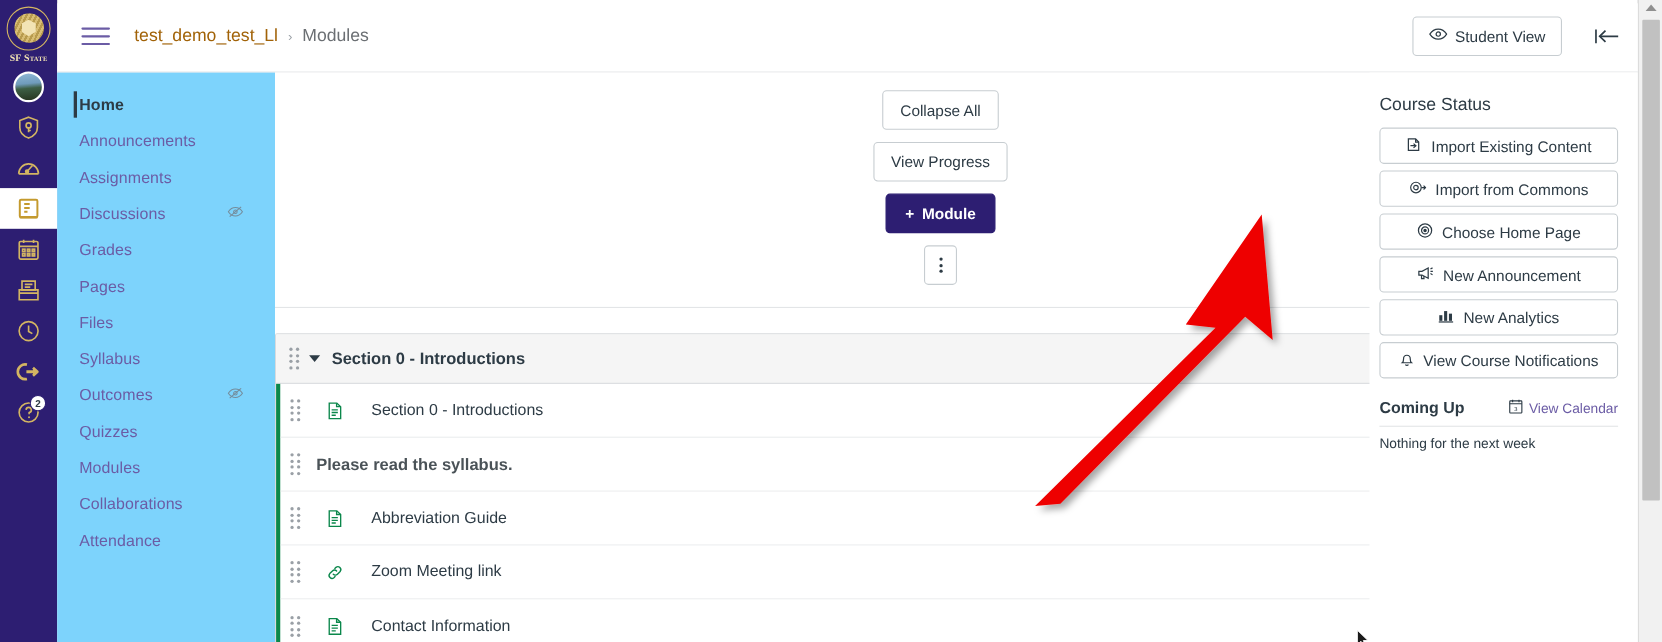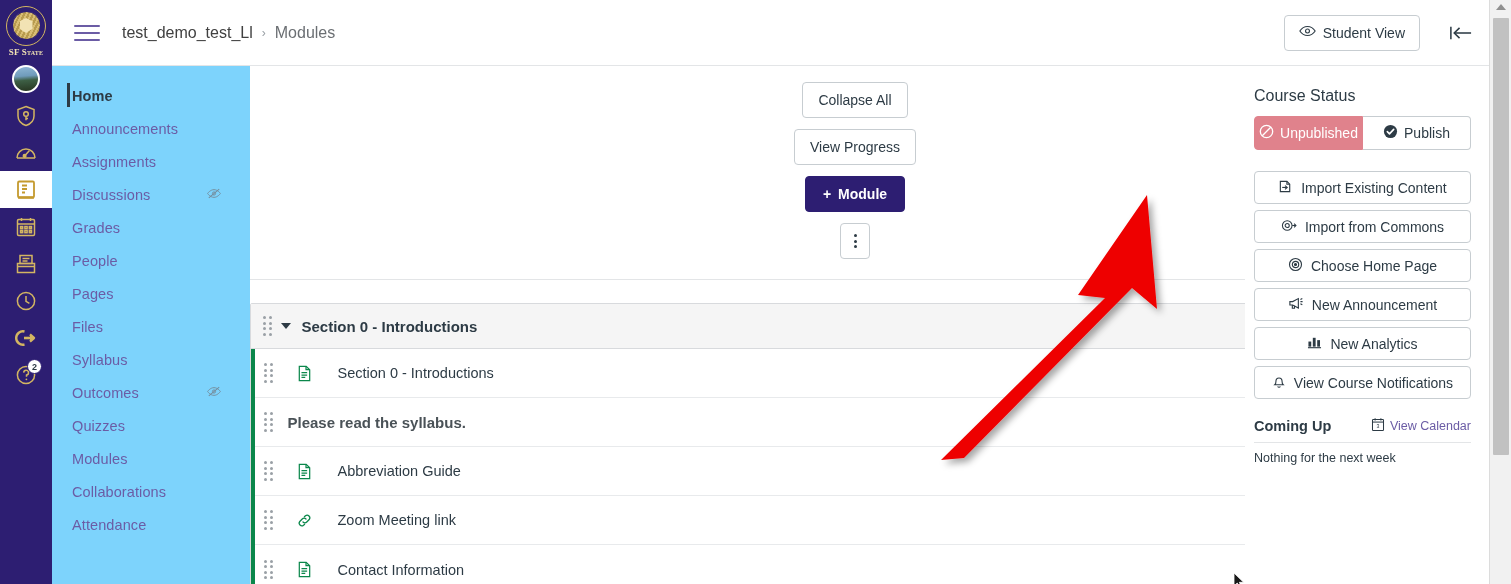--- a/index.html
+++ b/index.html
@@ -86,21 +86,21 @@
 
   
   .header {
     position: absolute; left: 52px; top: 0; width: 1437px; height: 66px;
     background: #fff; border-bottom: 1px solid #e3e5e7;
     display: flex; align-items: center; padding: 0 16px 0 22px;
   }
   .hamburger { width: 26px; height: 20px; cursor: pointer; display:flex; flex-direction:column; justify-content:space-between; padding:2px 0;}
   .hamburger i { display: block; height: 2px; background: #6b5ca5; border-radius: 1px; }
   .breadcrumb { margin-left: 22px; display: flex; align-items: center; gap: 9px; }
-  .bc-link { font-size: 16px; color: #404040; cursor: pointer; }
+  .bc-link { font-size: 16px; color: #a16207; cursor: pointer; }
   .bc-sep { font-size: 12px; color: #9aa0a6; }
   .bc-current { font-size: 16px; color: #6b6f73; }
   .header-right { margin-left: auto; display: flex; align-items: center; gap: 28px; }
   .btn {
     background: #fff; border: 1px solid #c7cdd1; border-radius: 4px;
     font-size: 14px; color: #2d3b45; cursor: pointer;
     display: inline-flex; align-items: center; justify-content: center; gap: 7px;
     font-family: "Liberation Sans", sans-serif;
   }
   .btn-student-view { height: 36px; padding: 0 14px; }
@@ -352,23 +352,20 @@
           <path d="M2 7s3.2-4.8 8-4.8S18 7 18 7s-3.2 4.8-8 4.8S2 7 2 7z"></path>
             <circle cx="10" cy="7" r="2"></circle>
             <path d="M3.5 12.5 16.5 1.5" stroke-width="1.3"></path>
         </svg>
       </span>
     </div>
     <div class="cnav-item">
       <span class="lbl">Grades</span>
     </div>
     <div class="cnav-item">
-      <span class="lbl">People</span>
-    </div>
-    <div class="cnav-item">
       <span class="lbl">Pages</span>
     </div>
     <div class="cnav-item">
       <span class="lbl">Files</span>
     </div>
     <div class="cnav-item">
       <span class="lbl">Syllabus</span>
     </div>
     <div class="cnav-item">
       <span class="lbl">Outcomes</span>
@@ -632,40 +629,20 @@
             </span>
         </div>
       </div>
       <div class="module-items" style="height:26px"></div>
     </section>
   </main>
 
   <aside class="right-sidebar">
     <div class="rs-title">Course Status</div>
 
-    <div class="status-group">
-      <div class="status-btn status-unpub">
-        <span>
-          <svg width="15" height="15" viewBox="0 0 16 16" fill="none" stroke="#ffffff" stroke-width="1.4">
-              <circle cx="8" cy="8" r="6.6"></circle>
-              <path d="M3.5 12.5 12.5 3.5"></path>
-            </svg>
-        </span>
-        <span>Unpublished</span>
-      </div>
-      <div class="status-btn status-pub">
-        <span>
-          <svg width="15" height="15" viewBox="0 0 16 16">
-              <circle cx="8" cy="8" r="7" fill="#2d3b45"></circle>
-              <path d="M4.6 8.2 6.9 10.5 11.4 5.7" fill="none" stroke="#fff" stroke-width="1.7" stroke-linecap="round" stroke-linejoin="round"></path>
-            </svg>
-        </span>
-        <span>Publish</span>
-      </div>
-    </div>
 
     <button class="rs-btn">
       <span>
         <svg width="15" height="15" viewBox="0 0 16 16" fill="none" stroke="#2d3b45" stroke-width="1.2">
             <path d="M2.5 2.5h7l3 3v8h-10z"></path>
             <path d="M9.5 2.6v3h3"></path>
             <path d="M4.5 9h5"></path>
             <path d="M7.5 7 9.8 9 7.5 11"></path>
           </svg>
       </span>

